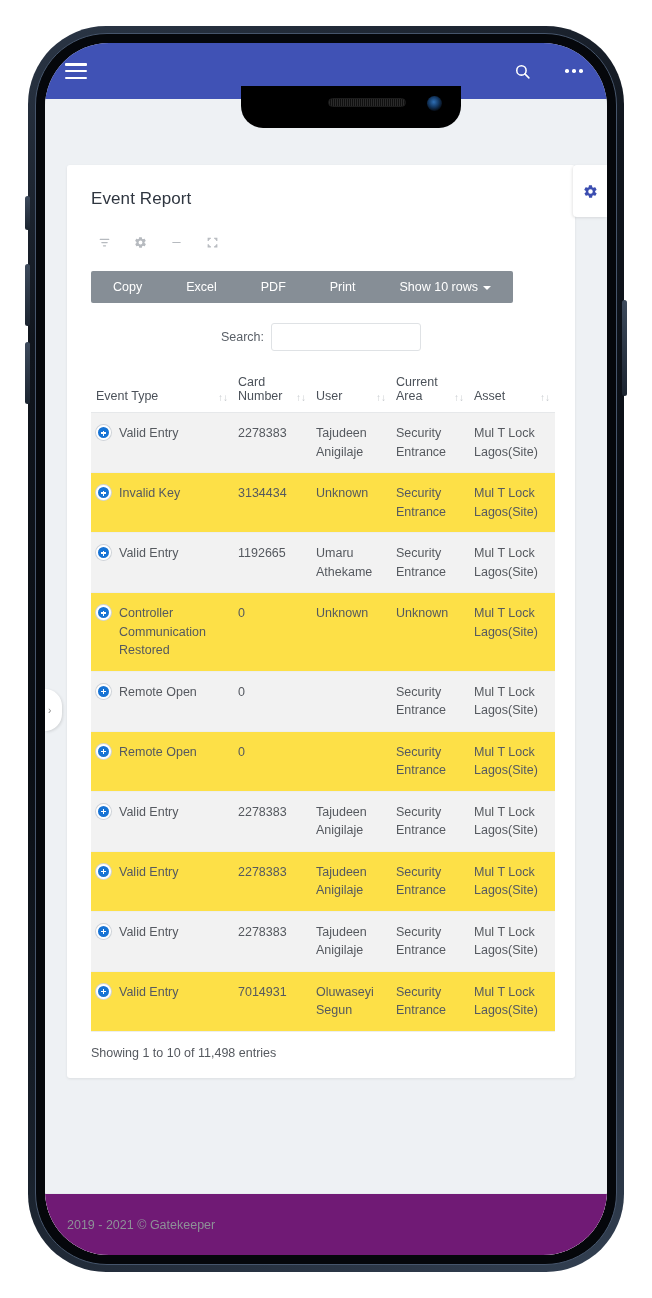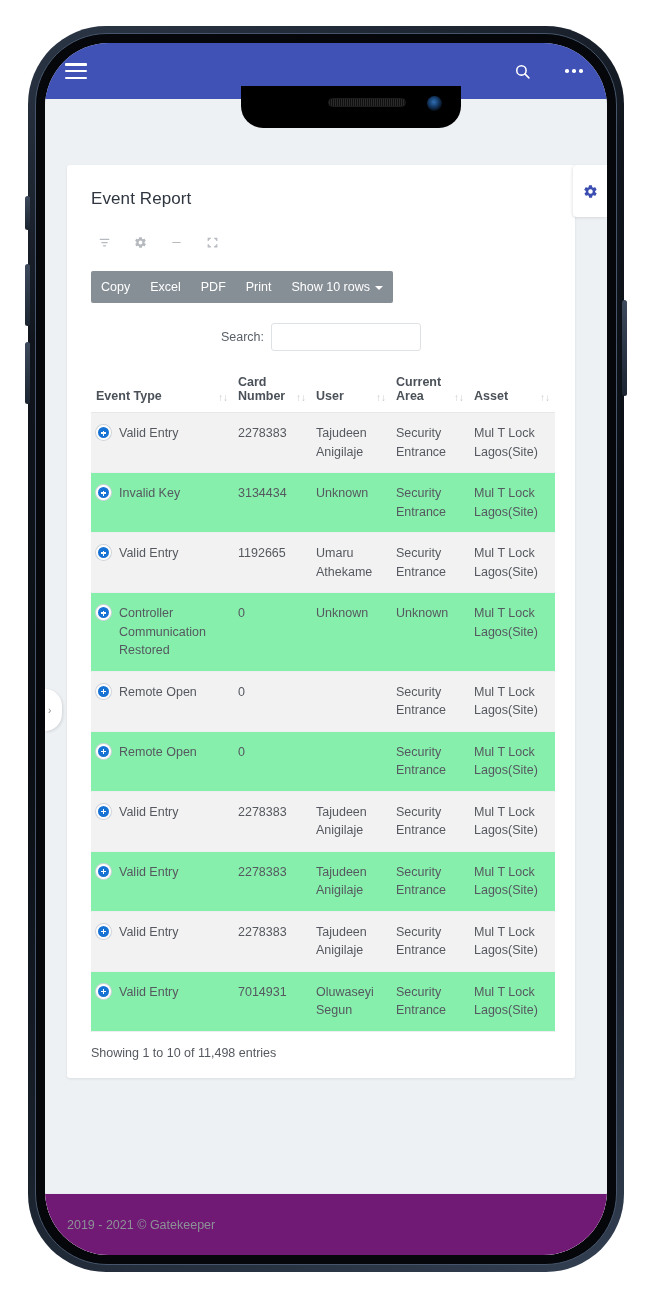--- a/index.html
+++ b/index.html
@@ -140,21 +140,21 @@
 
   
   #export-bar {
     margin-top: 21px;
     display: inline-flex; align-items: stretch;
     background: #868e96;
     border-radius: 2px;
     overflow: hidden;
   }
   .export-btn {
-    padding: 9px 10px;
+    padding: 9px 22px;
     font-size: 12.5px; color: #ffffff;
     background: transparent; border: none;
     font-family: "Liberation Sans", sans-serif;
     cursor: pointer; white-space: nowrap;
   }
   #rows-caret { display: inline-block; margin-left: 5px; border-left: 4px solid transparent; border-right: 4px solid transparent; border-top: 4px solid #ffffff; vertical-align: middle; }
 
   
   #search-row { margin-top: 20px; display: flex; align-items: center; justify-content: center; gap: 7px; }
   #search-label { font-size: 12.5px; color: #5a6068; }
@@ -164,35 +164,35 @@
     font-size: 12.5px; padding: 0 7px;
     font-family: "Liberation Sans", sans-serif;
     color: #3c4149; background: #ffffff;
     outline: none;
   }
 
   
   #event-table { width: 100%; border-collapse: collapse; margin-top: 18px; table-layout: fixed; }
   #event-table th {
     text-align: left; vertical-align: bottom;
-    font-size: 12.5px; font-weight: 700; color: #4b5159;
+    font-size: 12.5px; font-weight: 400; color: #4b5159;
     padding: 6px 5px 9px 5px;
     border-bottom: 1.5px solid #e6e8ea;
     position: relative;
   }
   .th-inner { display: flex; align-items: flex-end; justify-content: space-between; gap: 3px; }
   .sort-arrows { font-size: 10px; color: #c6c9cd; line-height: 1; white-space: nowrap; }
   #event-table td {
     font-size: 12.5px; color: #55595f;
     padding: 11px 5px; vertical-align: top;
     border-bottom: 1px solid #eceef0;
     line-height: 1.48;
   }
   #event-table tbody tr.odd { background: #f2f2f2; }
-  #event-table tbody tr.even { background: #86efac; }
+  #event-table tbody tr.even { background: #fde047; }
   .col-event { width: 142px; }
   .col-card  { width: 78px; }
   .col-user  { width: 80px; }
   .col-area  { width: 78px; }
   .col-asset { width: 86px; }
   .cell-event { display: flex; gap: 8px; align-items: flex-start; }
   .expand-icon {
     flex: 0 0 auto;
     width: 15px; height: 15px; border-radius: 50%;
     background: #1673d4; border: 2px solid #ffffff;

